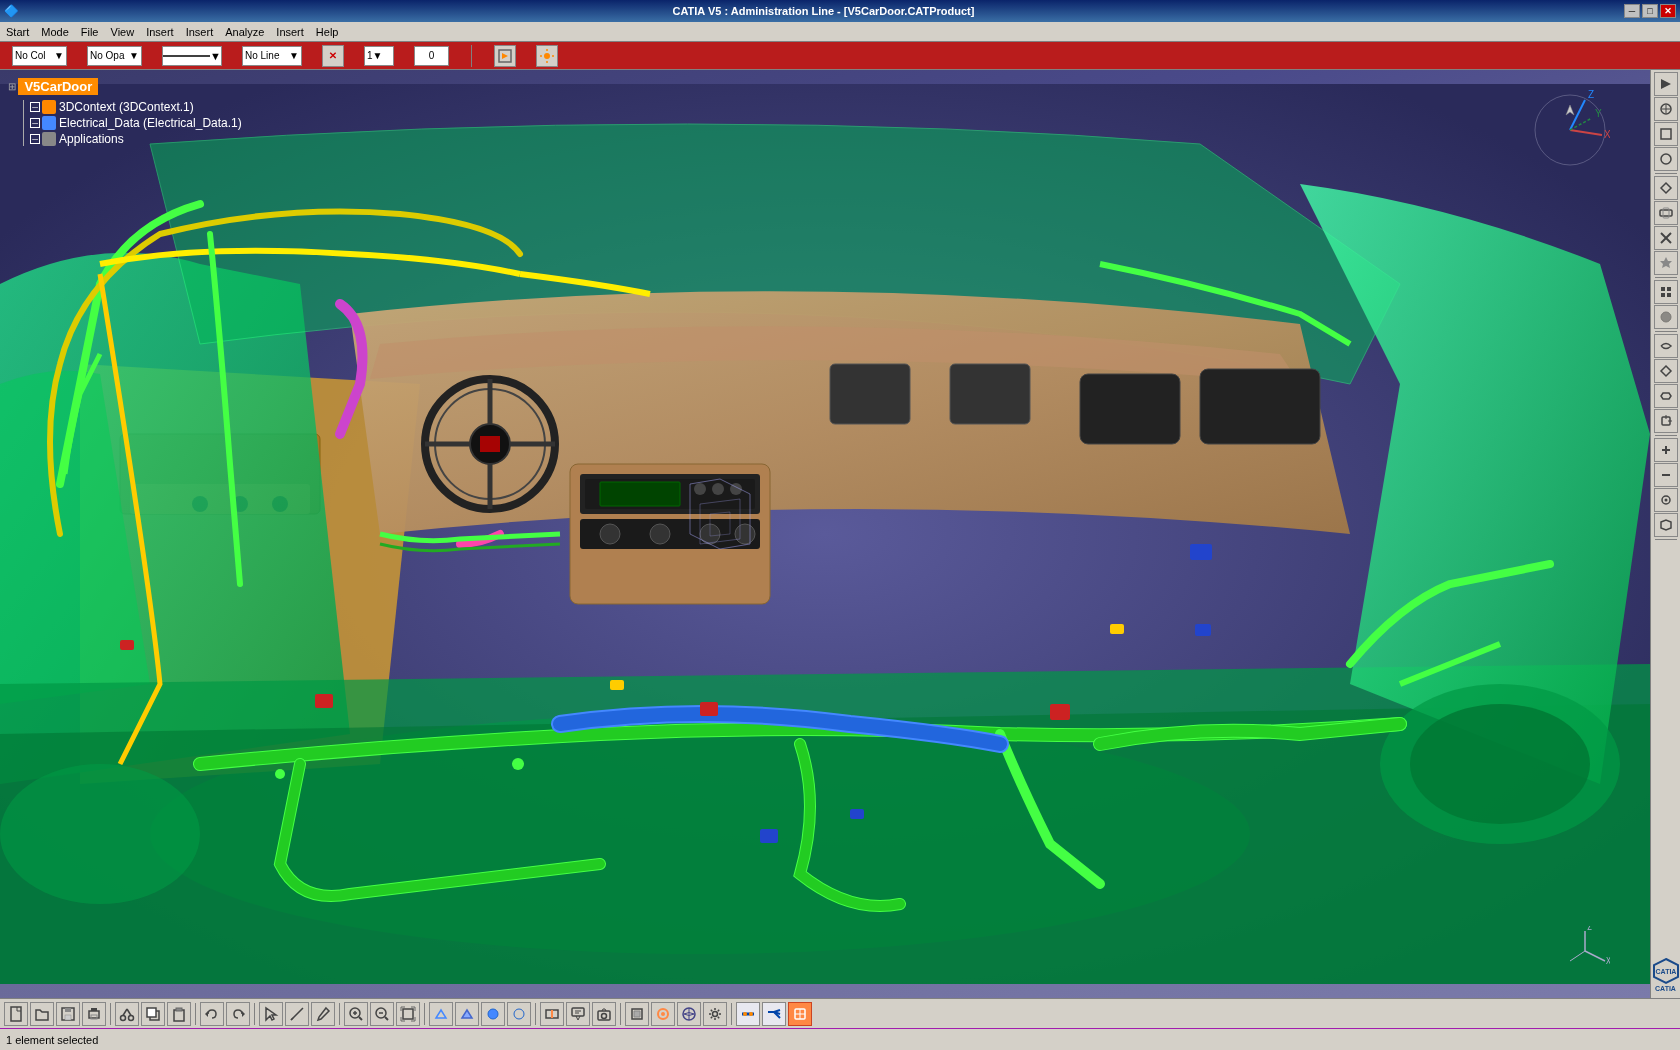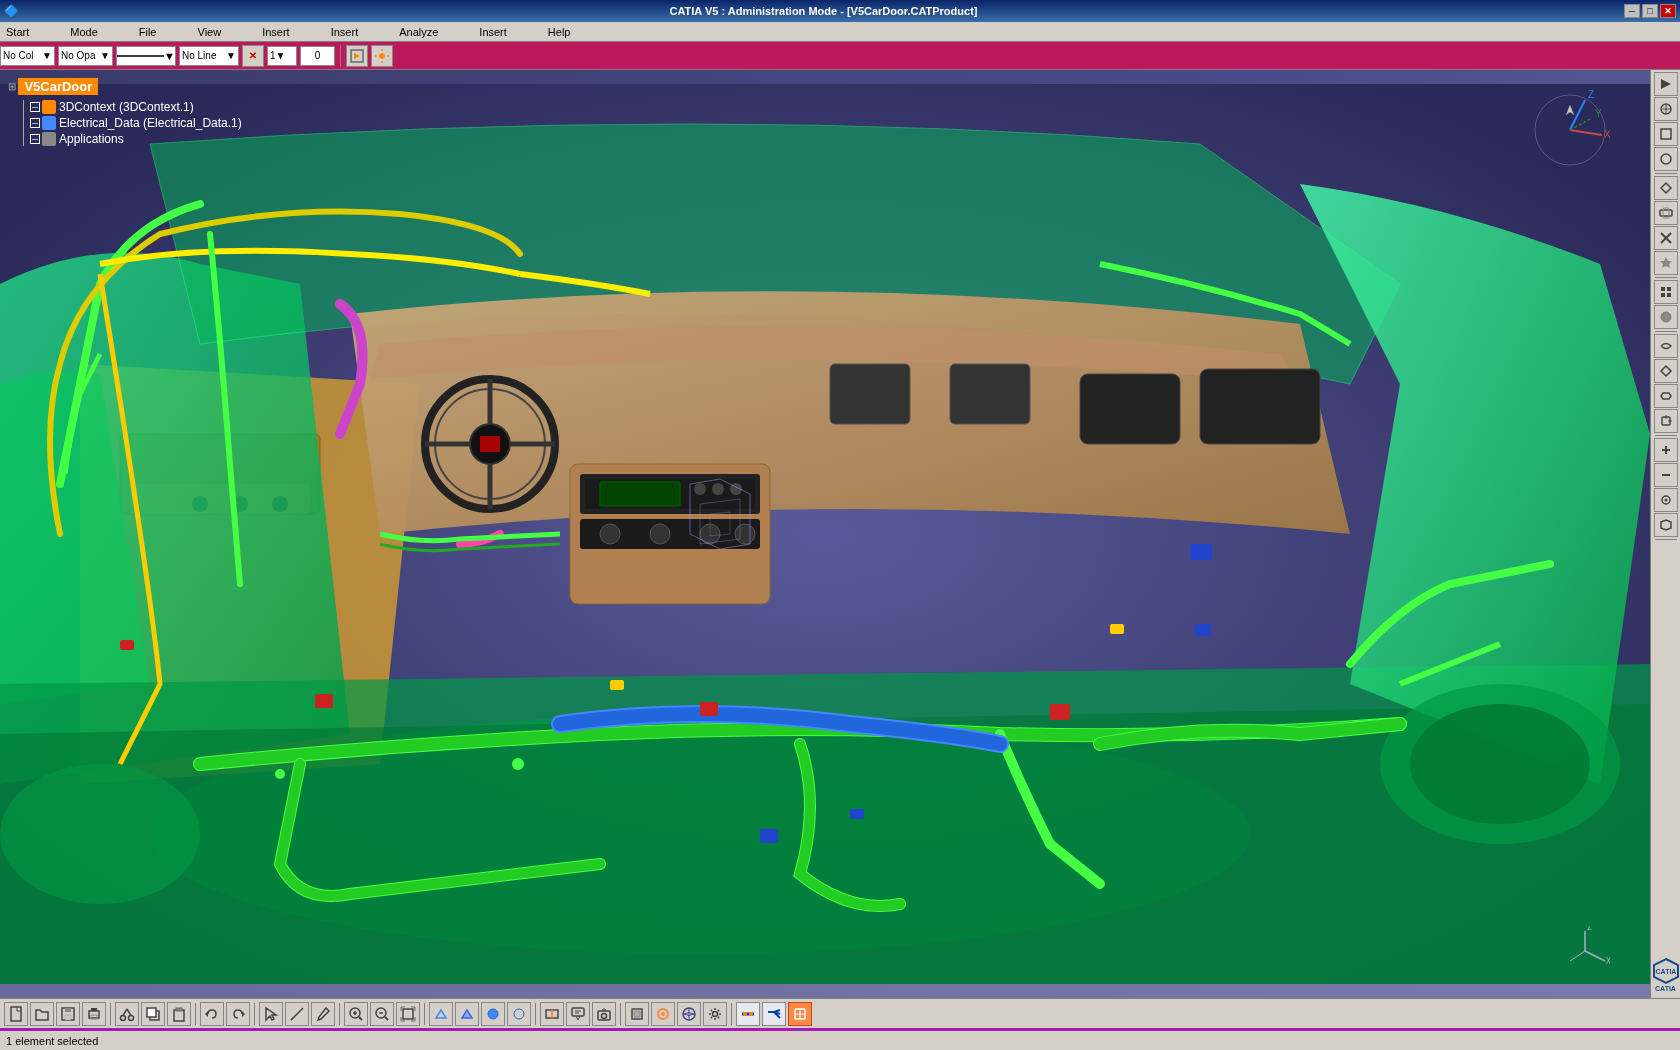--- a/index.html
+++ b/index.html
@@ -29,36 +29,35 @@
     }
 
     
     #menubar {
       height: 20px;
       background: #d4d0c8;
       display: flex;
       align-items: center;
       border-bottom: 1px solid #808080;
       font-size: 11px;
-      gap: 29px;
     }
     .menu-item {
       padding: 1px 6px;
       cursor: pointer;
       color: black;
     }
 
     
     #toolbar {
       height: 28px;
-      background: #be185d;
+      background: #b91c1c;
       display: flex;
       align-items: center;
-      padding: 2px 0;
-      gap: 3px;
+      padding: 2px 12px;
+      gap: 20px;
       border-bottom: 1px solid #808080;
       flex-wrap: nowrap;
     }
     .toolbar-dropdown {
       height: 20px;
       background: white;
       border: 1px solid #888;
       font-size: 10px;
       padding: 0 2px;
       display: flex;
@@ -178,21 +177,21 @@
       display: flex; align-items: center; justify-content: center;
       cursor: pointer;
       font-size: 9px;
     }
     .bottom-separator { width: 1px; height: 22px; background: #808080; margin: 0 2px; }
 
     
     #statusbar {
       height: 22px;
       background: #d4d0c8;
-      border-top: 3px solid #a21caf;
+      border-top: 1px solid #a21caf;
       display: flex;
       align-items: center;
       padding: 8px 6px;
       font-size: 11px;
       color: black;
     }
 
     
     #compass {
       position: absolute;
@@ -208,21 +207,21 @@
       top: 0; left: 0;
       width: 100%;
       height: 100%;
     }
   </style>
 </head>
 <body>
 
 <div id="titlebar">
   <span style="font-size:12px; margin-right:4px;">🔷</span>
-  <span>CATIA V5 : Administration Mode - [V5CarDoor.CATProduct]</span>
+  <span>CATIA V5 : Administration Line - [V5CarDoor.CATProduct]</span>
   <div id="titlebar-controls">
     <div class="title-btn">─</div>
     <div class="title-btn">□</div>
     <div class="title-btn" style="background:#c00; color:white;">✕</div>
   </div>
 </div>
 
 <div id="menubar">
   <div class="menu-item">Start</div>
   <div class="menu-item">Mode</div>

